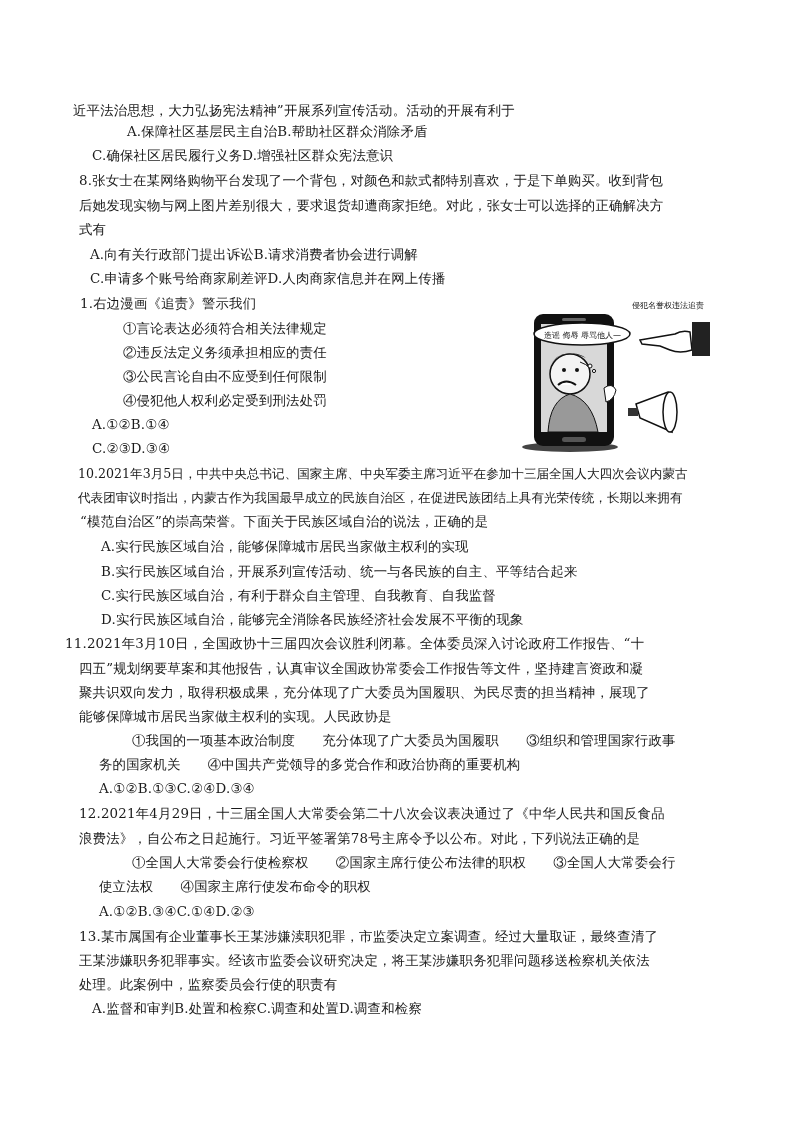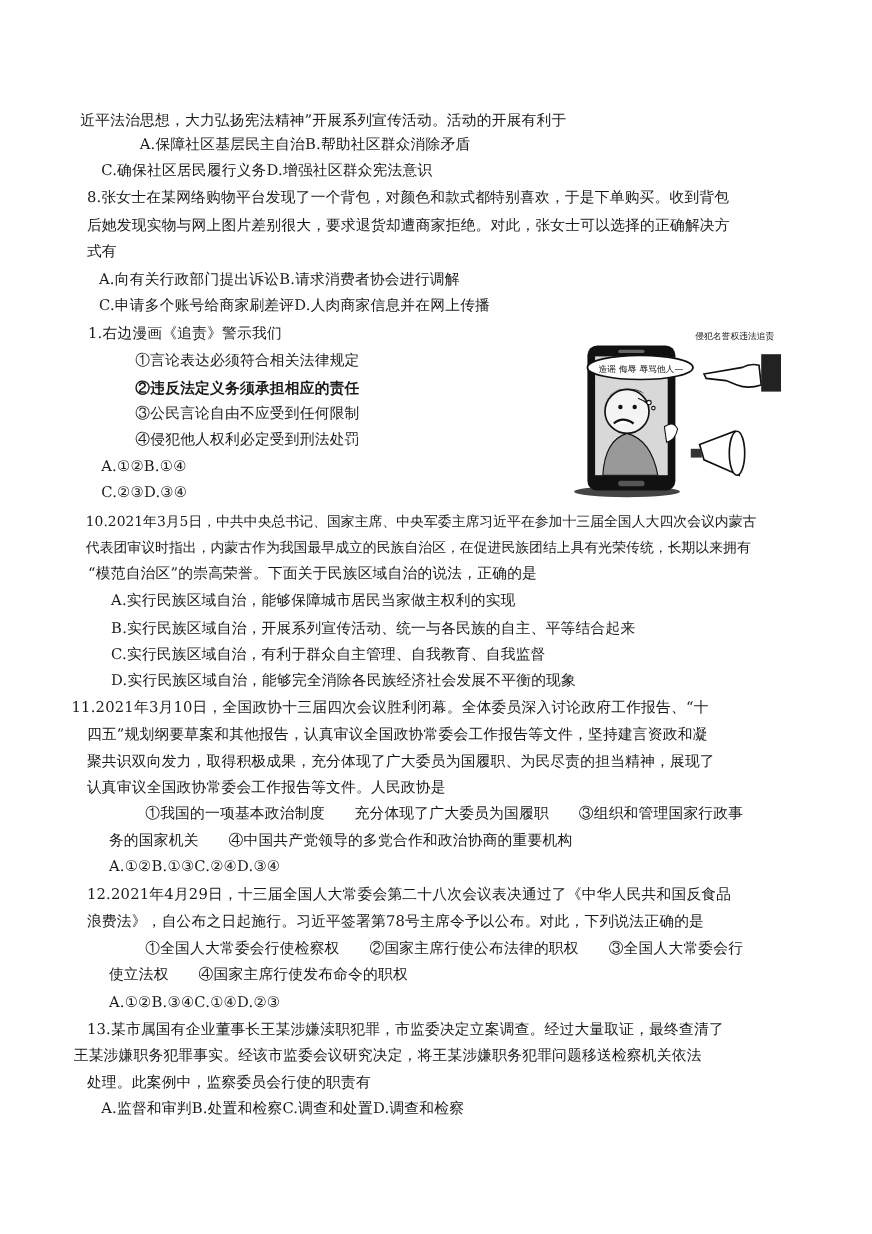--- a/index.html
+++ b/index.html
@@ -16,21 +16,21 @@
 <div class="line" style="left:92px;top:146px;">C.确保社区居民履行义务D.增强社区群众宪法意识</div>
 
 <div class="line" style="left:79px;top:171px;">8.张女士在某网络购物平台发现了一个背包，对颜色和款式都特别喜欢，于是下单购买。收到背包</div>
 <div class="line" style="left:79px;top:196px;">后她发现实物与网上图片差别很大，要求退货却遭商家拒绝。对此，张女士可以选择的正确解决方</div>
 <div class="line" style="left:79px;top:220px;">式有</div>
 <div class="line" style="left:90px;top:245px;">A.向有关行政部门提出诉讼B.请求消费者协会进行调解</div>
 <div class="line" style="left:90px;top:269px;">C.申请多个账号给商家刷差评D.人肉商家信息并在网上传播</div>
 
 <div class="line" style="left:80px;top:294px;">1.右边漫画《追责》警示我们</div>
 <div class="line" style="left:123px;top:319px;">①言论表达必须符合相关法律规定</div>
-<div class="line" style="left:123px;top:343px;font-weight:bold;">②违反法定义务须承担相应的责任</div>
+<div class="line" style="left:123px;top:343px;">②违反法定义务须承担相应的责任</div>
 <div class="line" style="left:123px;top:367px;text-align:center;">③公民言论自由不应受到任何限制</div>
 <div class="line" style="left:123px;top:391px;">④侵犯他人权利必定受到刑法处罚</div>
 <div class="line" style="left:92px;top:415px;">A.①②B.①④</div>
 <div class="line" style="left:92px;top:439px;">C.②③D.③④</div>
 
 <div class="cartoon">
   <svg width="200" height="162" viewBox="0 0 200 162">
 
     <ellipse cx="50" cy="155" rx="48" ry="5" fill="#444"></ellipse>
 
@@ -70,27 +70,27 @@
 <div class="line" style="left:78px;top:488px;font-size:12.6px;letter-spacing:0;">代表团审议时指出，内蒙古作为我国最早成立的民族自治区，在促进民族团结上具有光荣传统，长期以来拥有</div>
 <div class="line" style="left:80px;top:512px;">“模范自治区”的崇高荣誉。下面关于民族区域自治的说法，正确的是</div>
 <div class="line" style="left:101px;top:537px;text-align:center;">A.实行民族区域自治，能够保障城市居民当家做主权利的实现</div>
 <div class="line" style="left:101px;top:562px;">B.实行民族区域自治，开展系列宣传活动、统一与各民族的自主、平等结合起来</div>
 <div class="line" style="left:101px;top:586px;">C.实行民族区域自治，有利于群众自主管理、自我教育、自我监督</div>
 <div class="line" style="left:101px;top:610px;">D.实行民族区域自治，能够完全消除各民族经济社会发展不平衡的现象</div>
 
 <div class="line" style="left:65px;top:634px;">11.2021年3月10日，全国政协十三届四次会议胜利闭幕。全体委员深入讨论政府工作报告、“十</div>
 <div class="line" style="left:79px;top:659px;">四五”规划纲要草案和其他报告，认真审议全国政协常委会工作报告等文件，坚持建言资政和凝</div>
 <div class="line" style="left:79px;top:683px;">聚共识双向发力，取得积极成果，充分体现了广大委员为国履职、为民尽责的担当精神，展现了</div>
-<div class="line" style="left:79px;top:707px;">认真审议全国政协常委会工作报告等文件。人民政协是</div>
+<div class="line" style="left:79px;top:707px;">能够保障城市居民当家做主权利的实现。人民政协是</div>
 <div class="line" style="left:132px;top:731px;">①我国的一项基本政治制度　　充分体现了广大委员为国履职　　③组织和管理国家行政事</div>
 <div class="line" style="left:99px;top:755px;">务的国家机关　　④中国共产党领导的多党合作和政治协商的重要机构</div>
 <div class="line" style="left:99px;top:779px;">A.①②B.①③C.②④D.③④</div>
 
 <div class="line" style="left:79px;top:804px;">12.2021年4月29日，十三届全国人大常委会第二十八次会议表决通过了《中华人民共和国反食品</div>
 <div class="line" style="left:79px;top:829px;">浪费法》，自公布之日起施行。习近平签署第78号主席令予以公布。对此，下列说法正确的是</div>
 <div class="line" style="left:132px;top:853px;">①全国人大常委会行使检察权　　②国家主席行使公布法律的职权　　③全国人大常委会行</div>
 <div class="line" style="left:99px;top:877px;text-align:right;">使立法权　　④国家主席行使发布命令的职权</div>
 <div class="line" style="left:99px;top:902px;">A.①②B.③④C.①④D.②③</div>
 
 <div class="line" style="left:79px;top:927px;">13.某市属国有企业董事长王某涉嫌渎职犯罪，市监委决定立案调查。经过大量取证，最终查清了</div>
-<div class="line" style="left:67px;top:951px;">王某涉嫌职务犯罪事实。经该市监委会议研究决定，将王某涉嫌职务犯罪问题移送检察机关依法</div>
+<div class="line" style="left:79px;top:951px;">王某涉嫌职务犯罪事实。经该市监委会议研究决定，将王某涉嫌职务犯罪问题移送检察机关依法</div>
 <div class="line" style="left:79px;top:975px;">处理。此案例中，监察委员会行使的职责有</div>
 <div class="line" style="left:92px;top:999px;">A.监督和审判B.处置和检察C.调查和处置D.调查和检察</div>
 
 </body></html>

